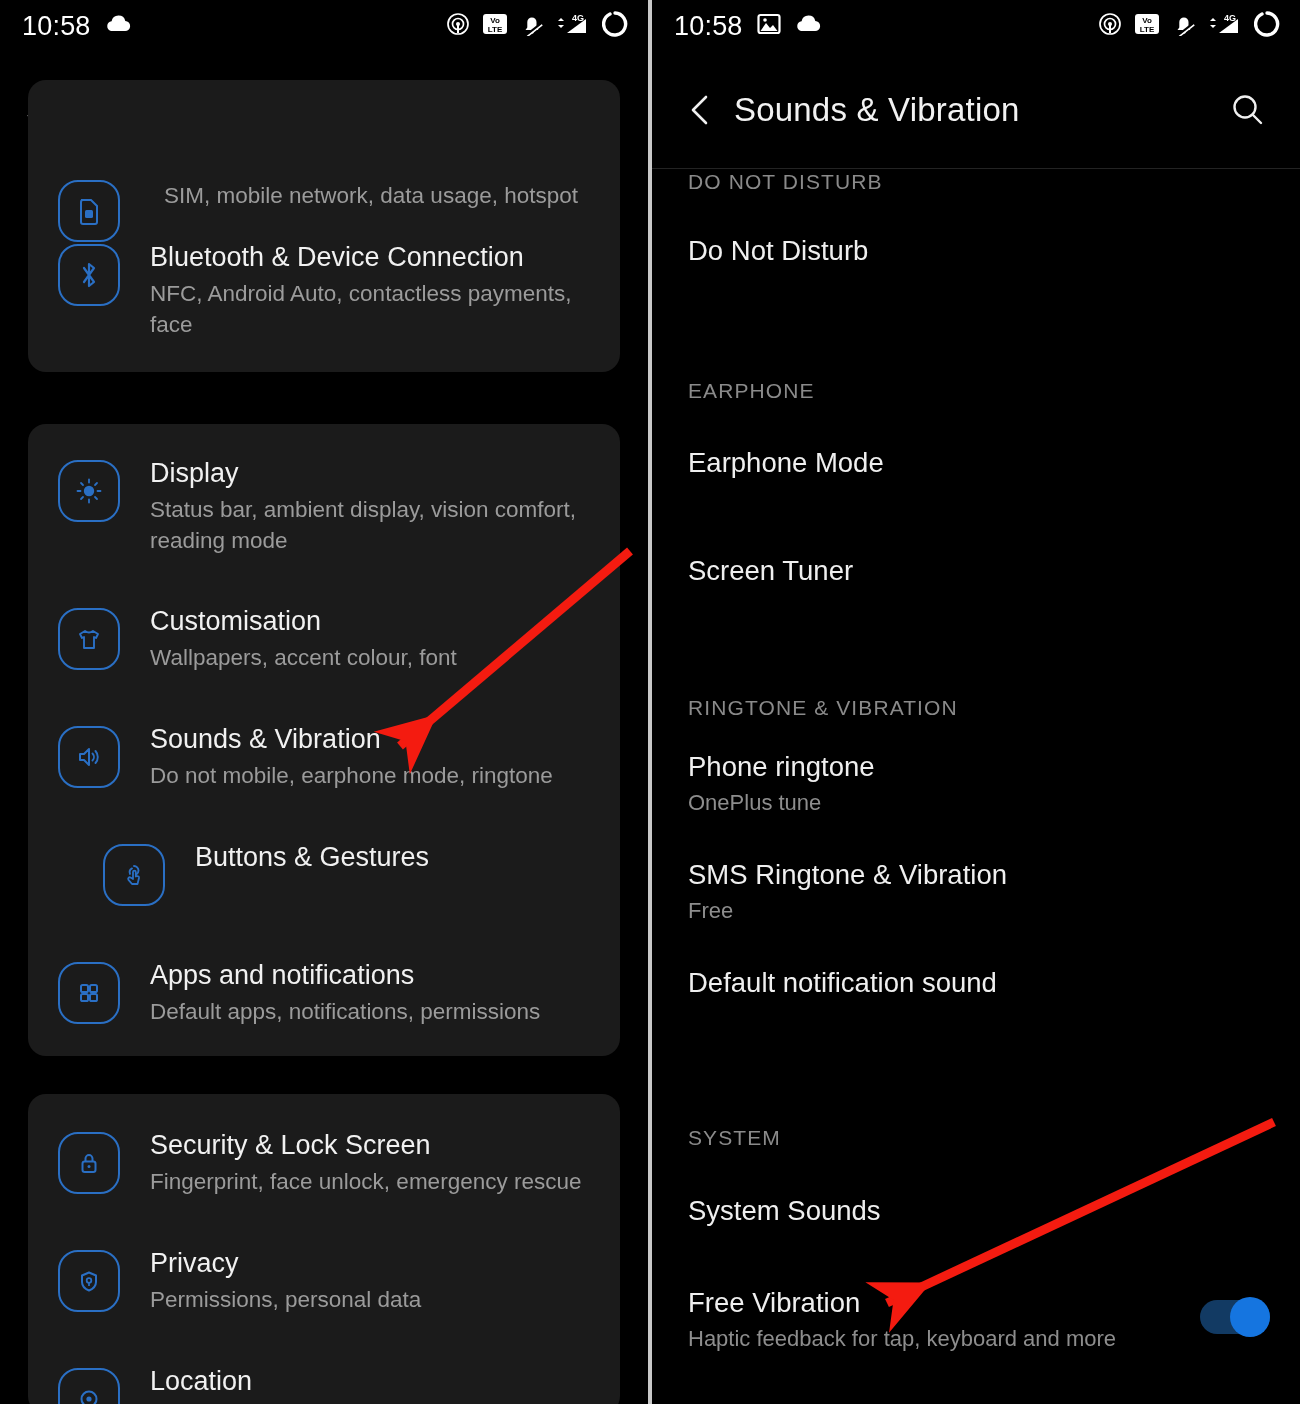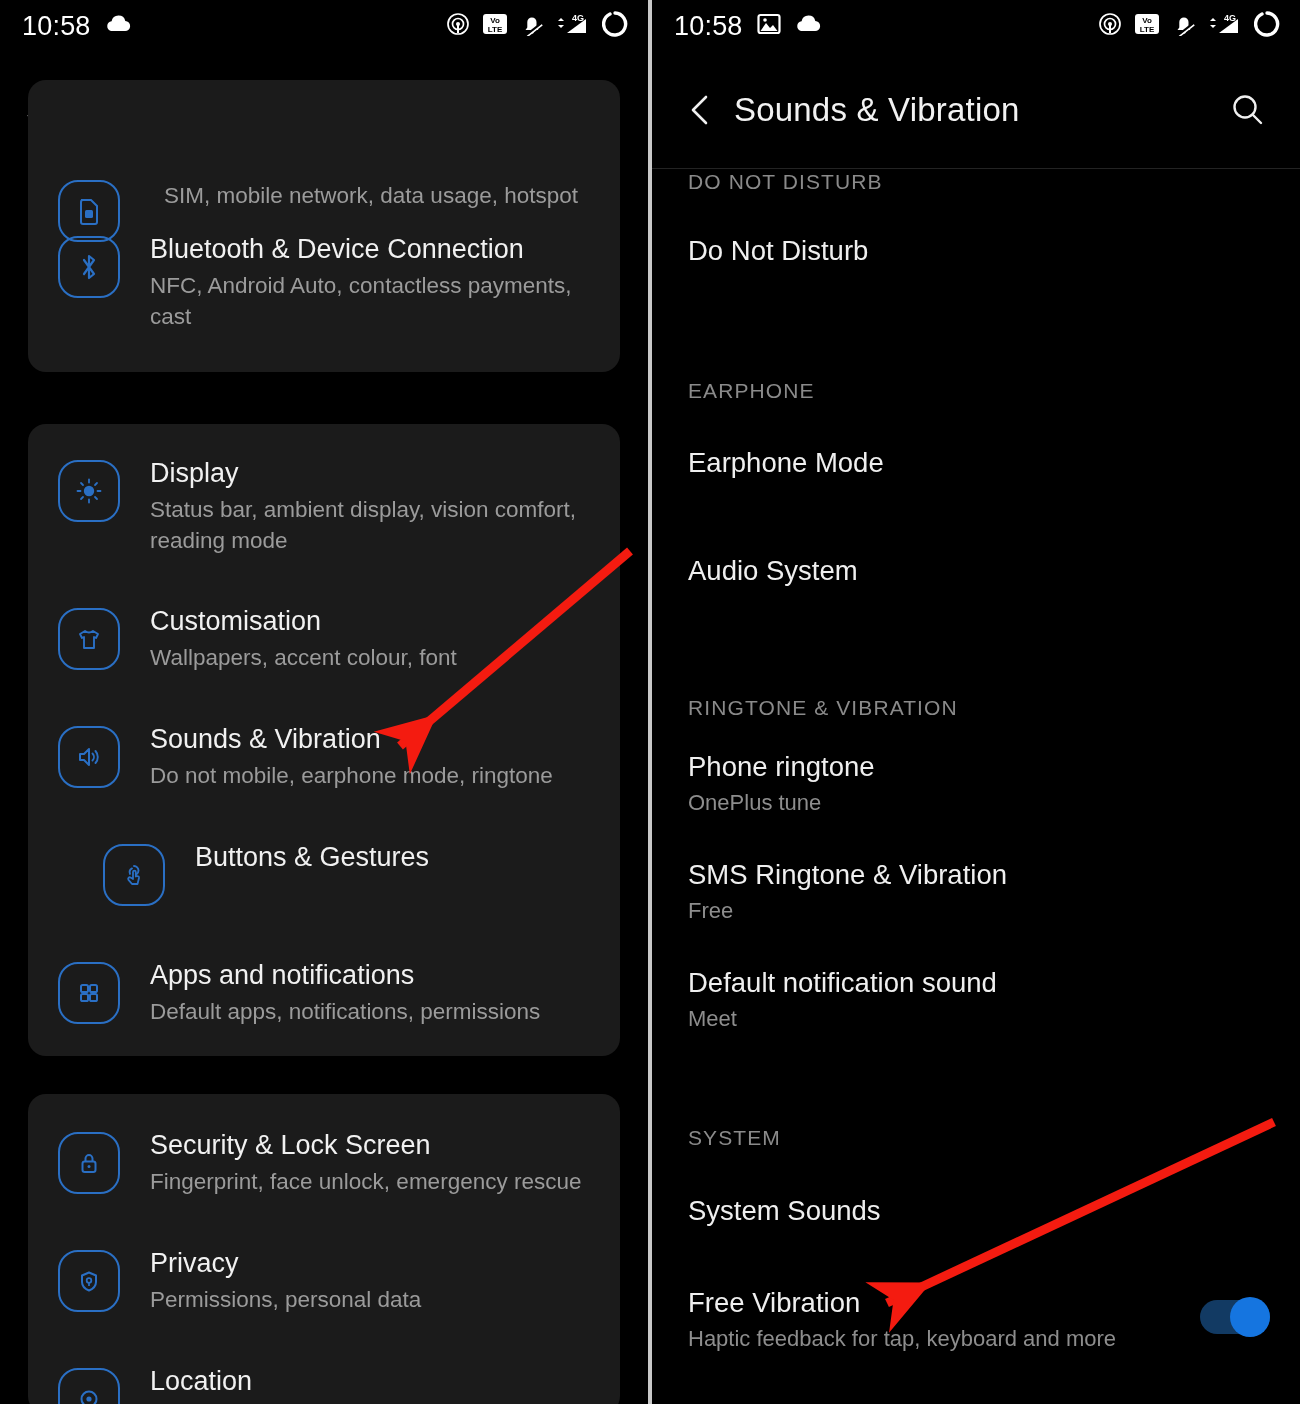--- a/index.html
+++ b/index.html
@@ -142,31 +142,31 @@
               <svg width="30" height="30" viewBox="0 0 30 30">
                   <path d="M7 4h10l6 6v16a2 2 0 0 1-2 2H9a2 2 0 0 1-2-2V6a2 2 0 0 1 2-2z" fill="none" stroke="#2a6fc4" stroke-width="2"></path>
                   <rect x="11" y="14" width="8" height="8" rx="1.5" fill="#2a6fc4"></rect>
                 </svg>
             </span>
           </div>
           <div class="row-txt">
             <div class="row-sub">SIM, mobile network, data usage, hotspot</div>
           </div>
         </div>
-        <div class="row" style="top:152px;">
+        <div class="row" style="top:160px;">
           <div class="row-ico">
             <span class="sq">
               <svg width="26" height="30" viewBox="0 0 26 30">
                   <path d="M8 8 L18 22 L13 26 L13 4 L18 8 L8 22" fill="none" stroke="#2a6fc4" stroke-width="2.2" stroke-linejoin="round" stroke-linecap="round"></path>
                 </svg>
             </span>
           </div>
           <div class="row-txt">
             <div class="row-title">Bluetooth &amp; Device Connection</div>
-            <div class="row-sub">NFC, Android Auto, contactless payments, cast</div>
+            <div class="row-sub">NFC, Android Auto, contactless payments, face</div>
           </div>
         </div>
       </div>
 
       <div class="card" style="top:260px; height:632px;">
         <div class="row" style="top:32px;">
           <div class="row-ico">
             <span class="sq">
               <svg width="30" height="30" viewBox="0 0 30 30">
                   <circle cx="15" cy="15" r="5.2" fill="#2a6fc4"></circle>
@@ -391,35 +391,34 @@
       <div class="sec-label" style="top:6px;">DO NOT DISTURB</div>
       <div class="r-item" style="top:70px;">
         <div class="r-title">Do Not Disturb</div>
       </div>
 
       <div class="sec-label" style="top:215px;">EARPHONE</div>
       <div class="r-item" style="top:282px;">
         <div class="r-title">Earphone Mode</div>
       </div>
       <div class="r-item" style="top:390px;">
-        <div class="r-title">Audio System</div>
+        <div class="r-title">Screen Tuner</div>
       </div>
 
       <div class="sec-label" style="top:532px;">RINGTONE &amp; VIBRATION</div>
       <div class="r-item" style="top:586px;">
         <div class="r-title">Phone ringtone</div>
         <div class="r-sub">OnePlus tune</div>
       </div>
       <div class="r-item" style="top:694px;">
         <div class="r-title">SMS Ringtone &amp; Vibration</div>
         <div class="r-sub">Free</div>
       </div>
       <div class="r-item" style="top:802px;">
         <div class="r-title">Default notification sound</div>
-        <div class="r-sub">Meet</div>
       </div>
 
       <div class="sec-label" style="top:962px;">SYSTEM</div>
       <div class="r-item" style="top:1030px;">
         <div class="r-title">System Sounds</div>
       </div>
       <div class="r-item" style="top:1122px;">
         <div class="r-title">Free Vibration</div>
         <div class="r-sub">Haptic feedback for tap, keyboard and more</div>
       </div>

